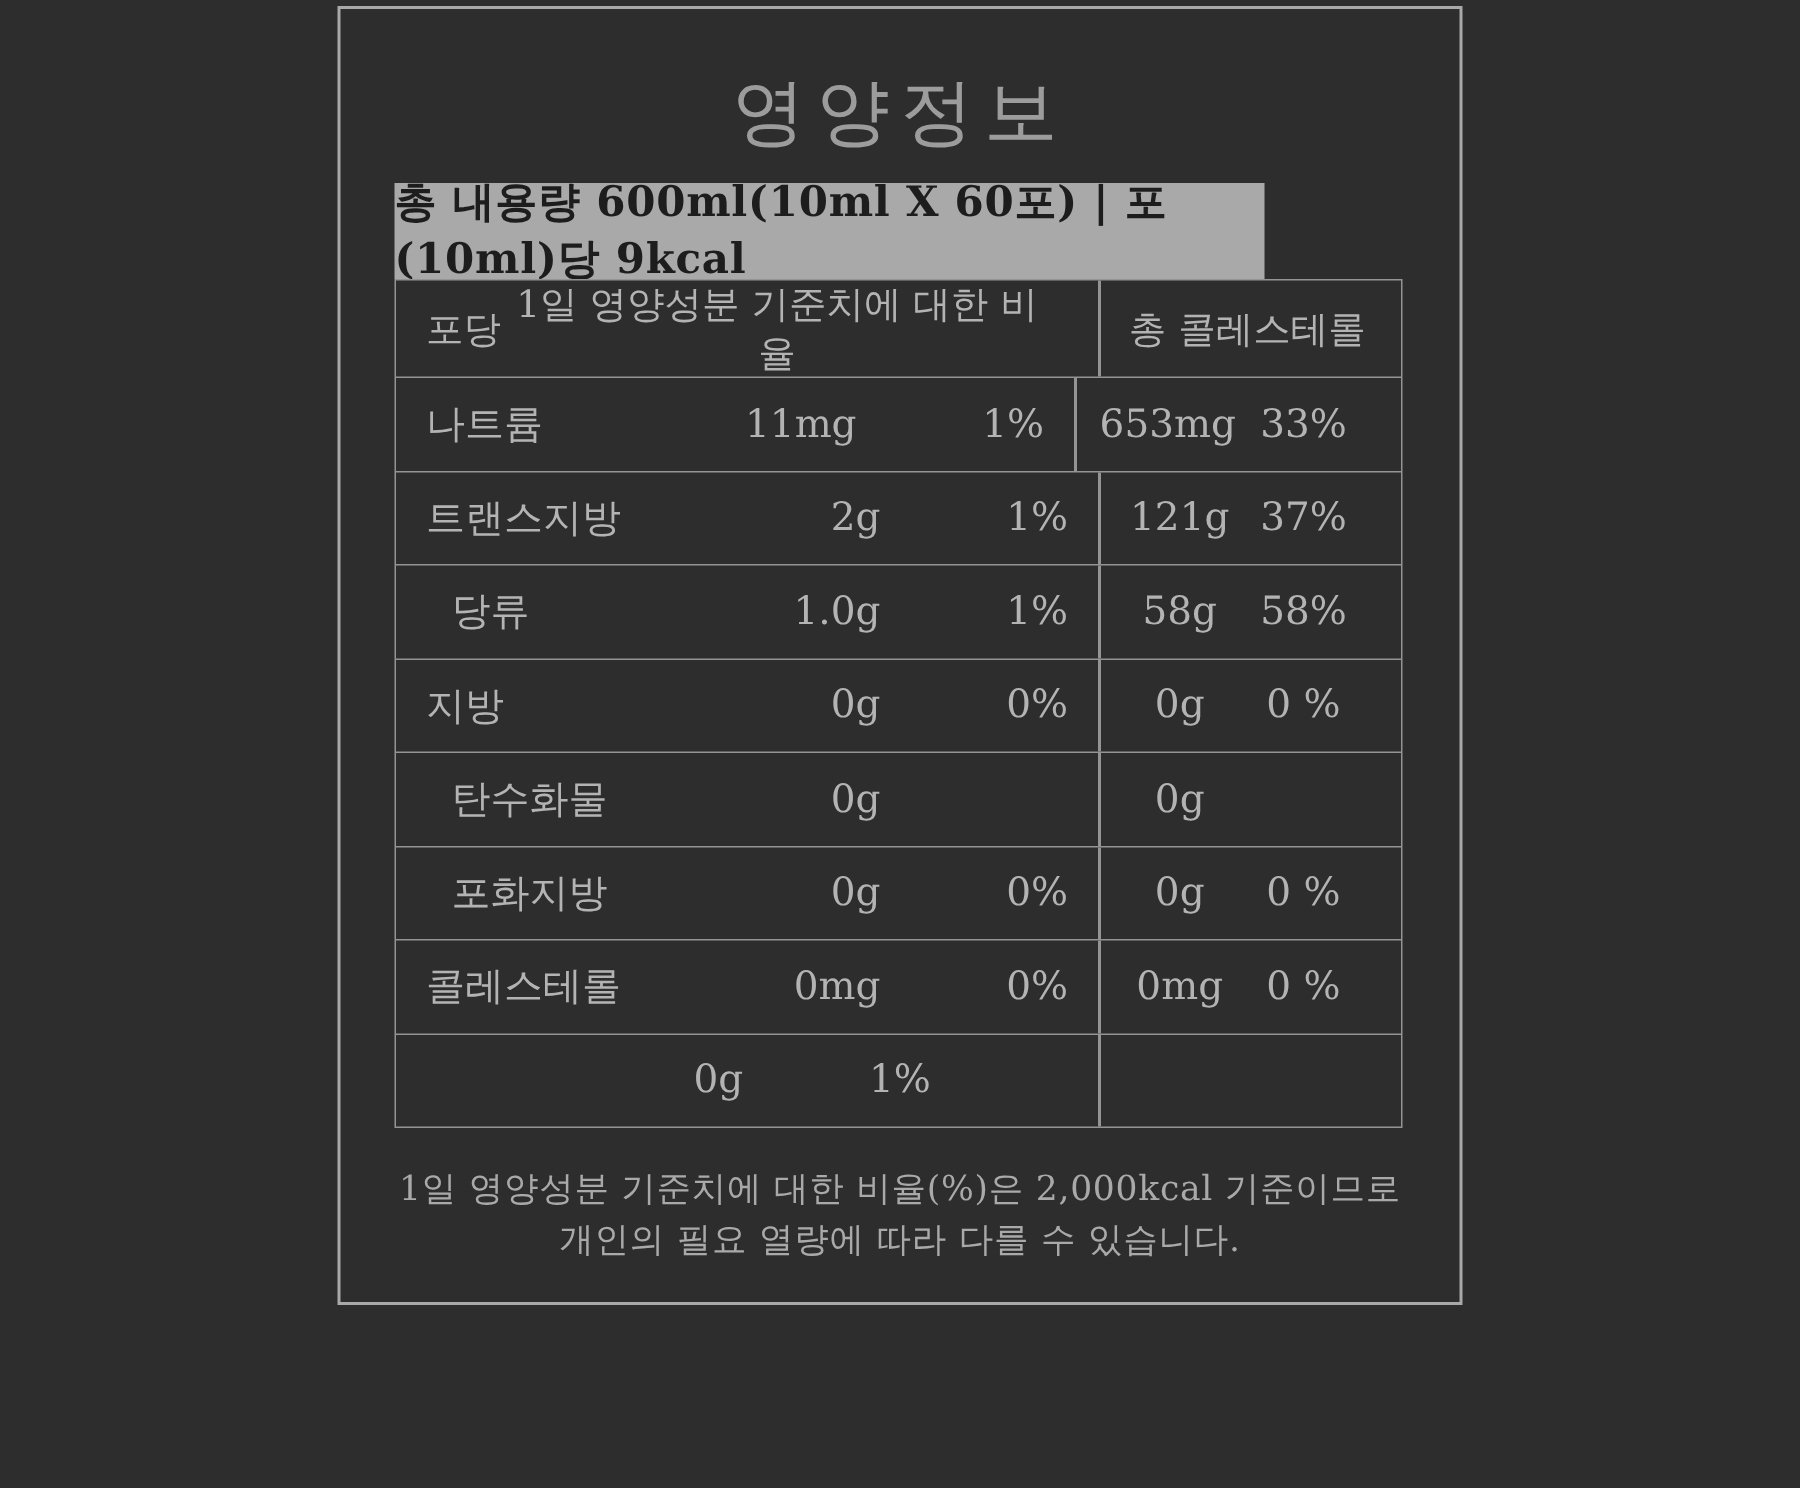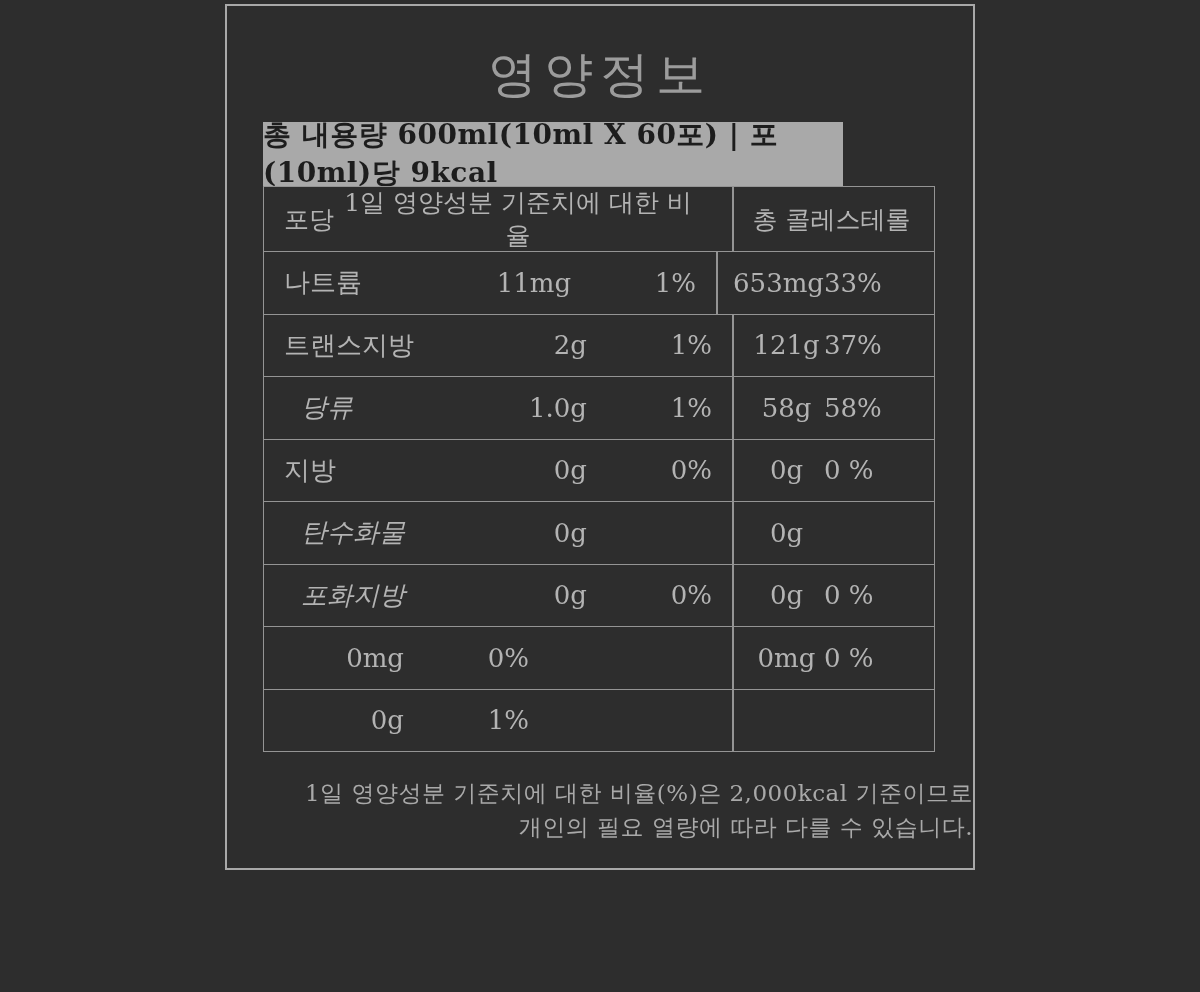--- a/index.html
+++ b/index.html
@@ -50,39 +50,40 @@
     border-top: 1.5px solid var(--table-border, #949494);
     box-sizing: border-box;
   }
   .trow.head { border-top: none; height: 64px; font-size: 25px; }
   .sec-left {
     width: 470px;
     border-right: 2px solid var(--table-border, #949494);
     box-sizing: border-box;
     display: flex; align-items: center;
     padding: 6px 20px;
+    justify-content: center;
   }
   .sec-right {
     flex: 1;
     display: flex; align-items: center;
     padding: 0 20px 0 15px;
   }
   .cell-label { flex: 1; text-align: left; white-space: nowrap; }
-  .trow.indent .cell-label { padding-left: 17px; font-style: italic; }
+  .trow.indent .cell-label { padding-left: 17px; }
   .cell-amount { width: 120px; text-align: right; }
   .cell-percent { width: 125px; text-align: right; }
   .cell-tamount { flex: 1; text-align: center; }
-  .cell-tpercent { width: 90px; text-align: left; }
+  .cell-tpercent { width: 90px; text-align: center; }
   .head .head-perserv { text-align: left; flex: none; }
   .head .head-note { flex: 1; text-align: center; padding-right: 10px; }
   .head .head-total { flex: 1; text-align: center; }
   .footnote {
     position: absolute;
     left: 0; top: 770px; width: 100%;
-    text-align: right;
+    text-align: center;
     color: var(--foot-text, #a9a9a9);
     font-size: 23px;
     line-height: 34px;
     letter-spacing: 0.5px;
   }
 </style>
 </head>
 <body>
 
 <div class="frame">
@@ -165,20 +166,21 @@
       <span class="cell-amount">0g</span>
       <span class="cell-percent">0%</span>
     </div>
     <div class="sec-right">
       <span class="cell-tamount">0g</span>
       <span class="cell-tpercent">0 %</span>
     </div>
   </div>
         <div class="trow">
     <div class="sec-left">
+      <span class="cell-label">콜레스테롤</span>
       <span class="cell-amount">0mg</span>
       <span class="cell-percent">0%</span>
     </div>
     <div class="sec-right">
       <span class="cell-tamount">0mg</span>
       <span class="cell-tpercent">0 %</span>
     </div>
   </div>
         <div class="trow">
     <div class="sec-left">

